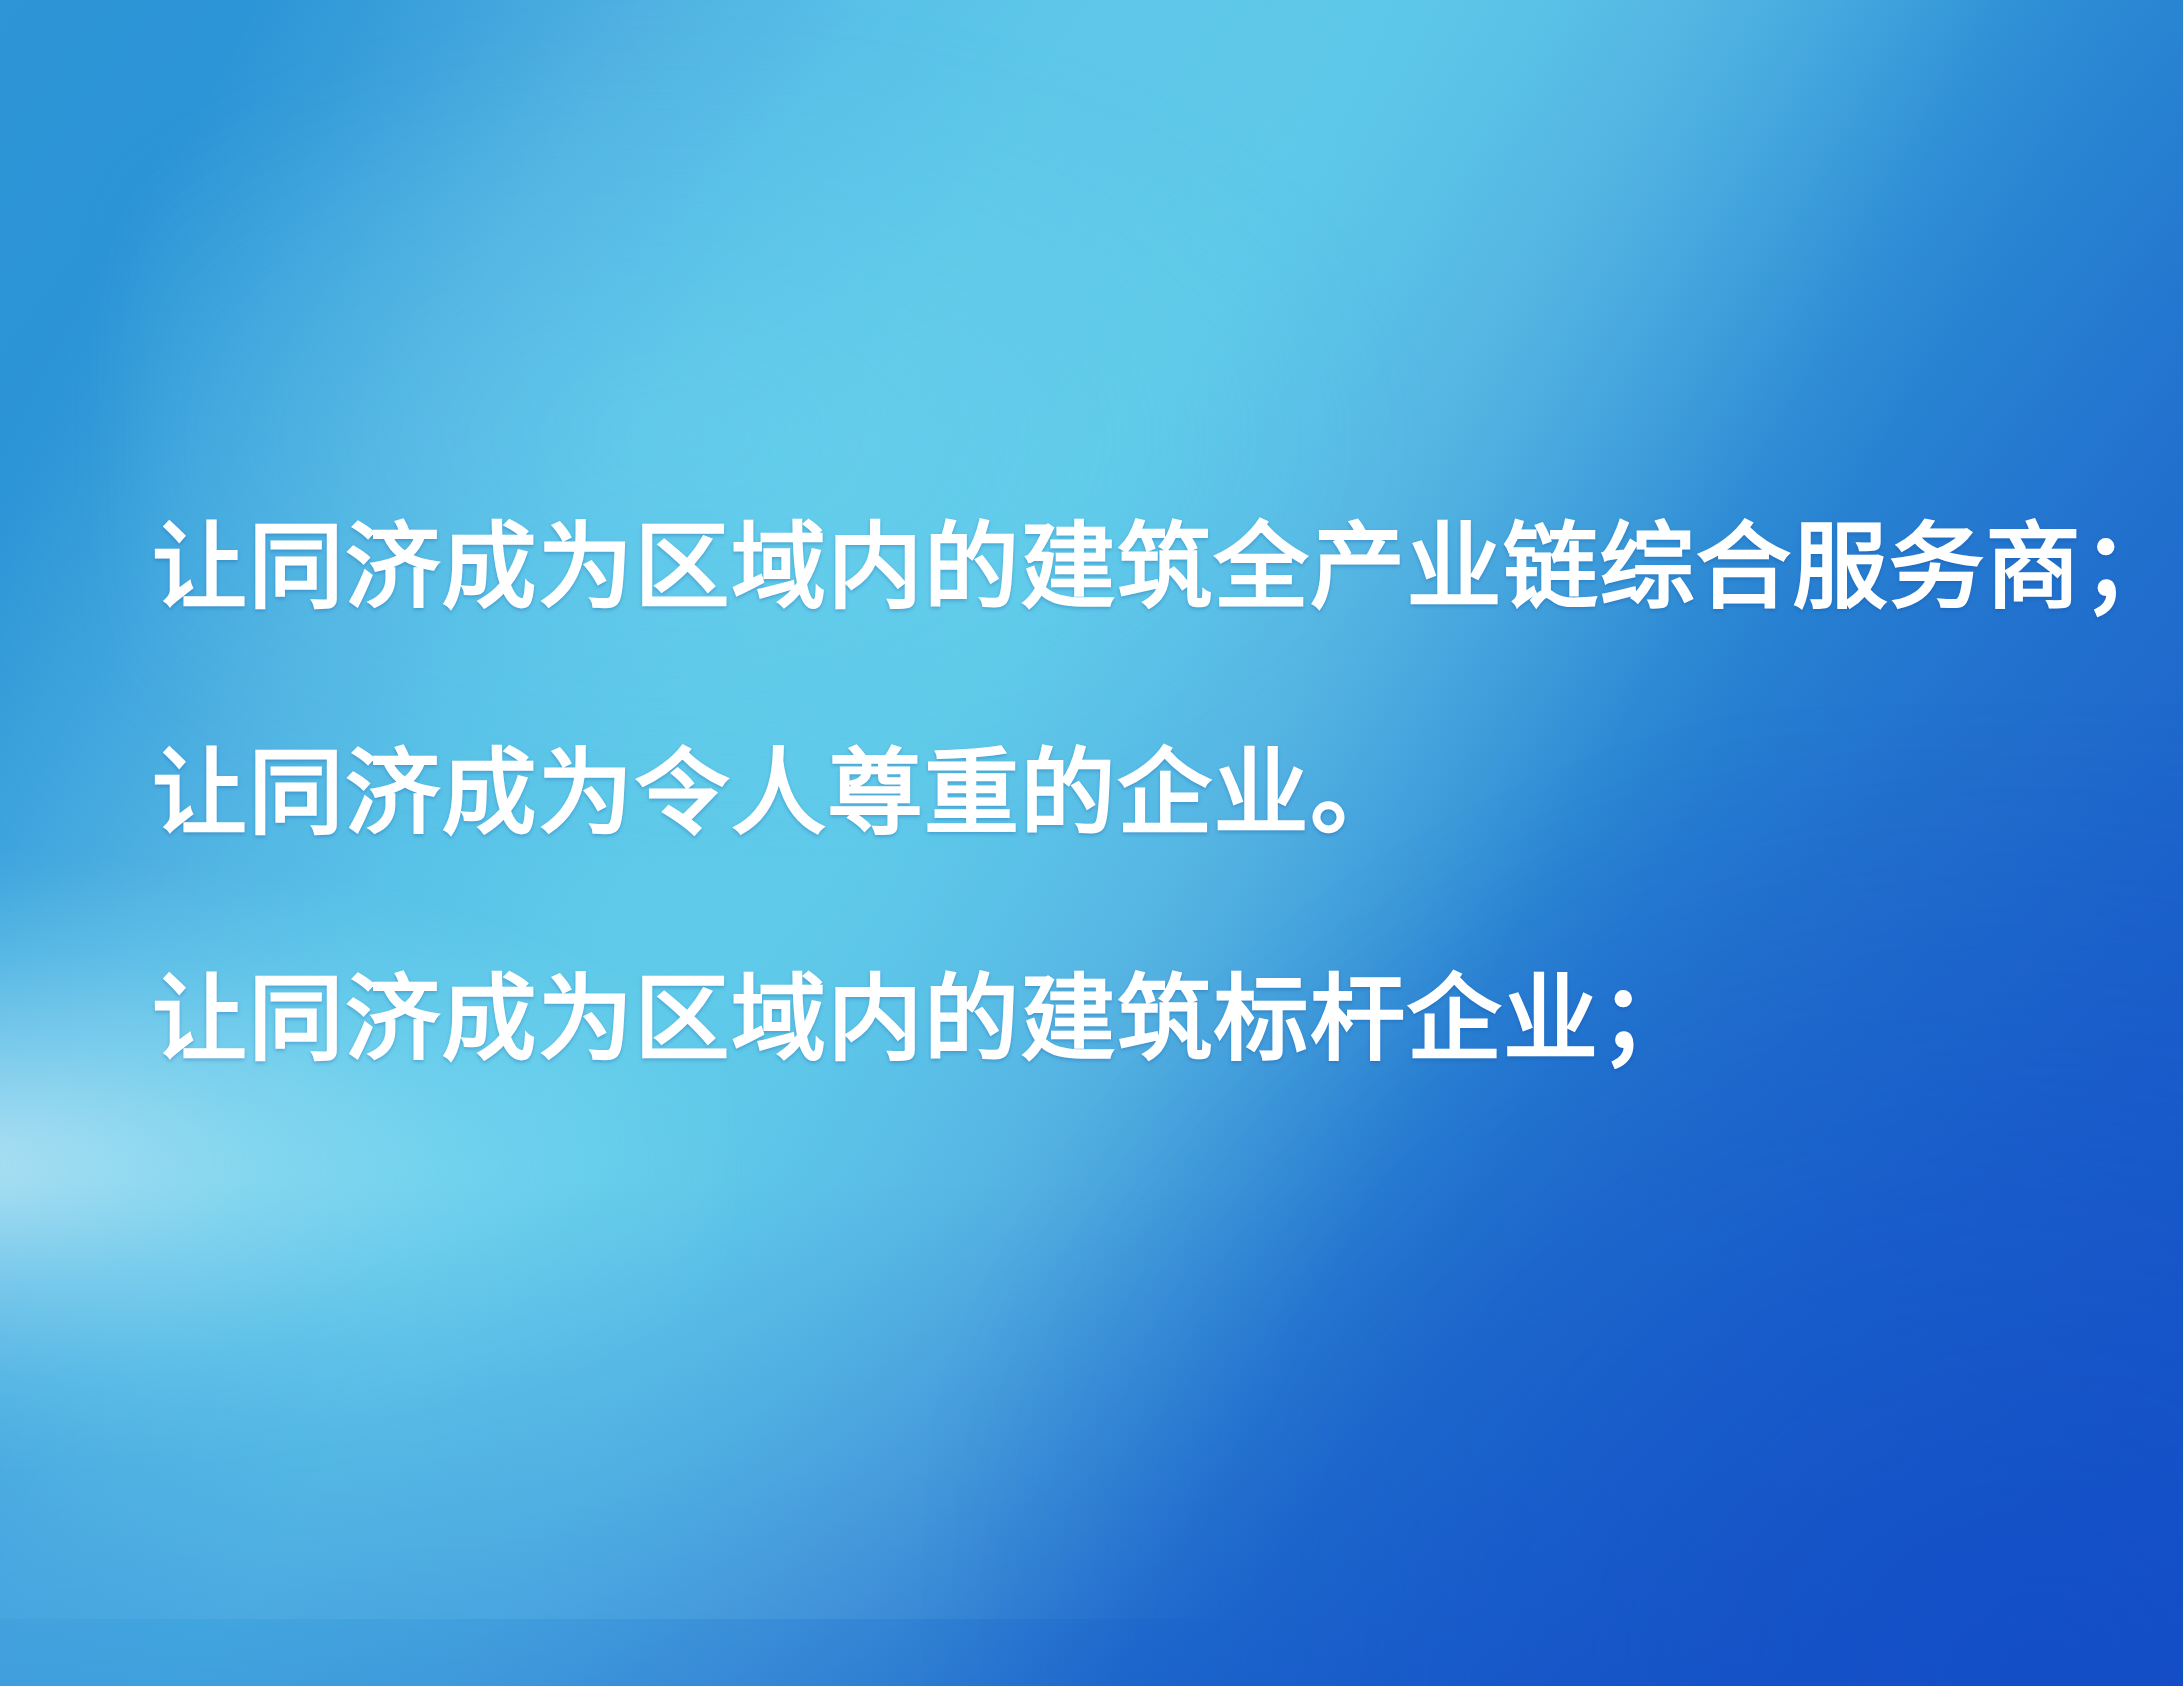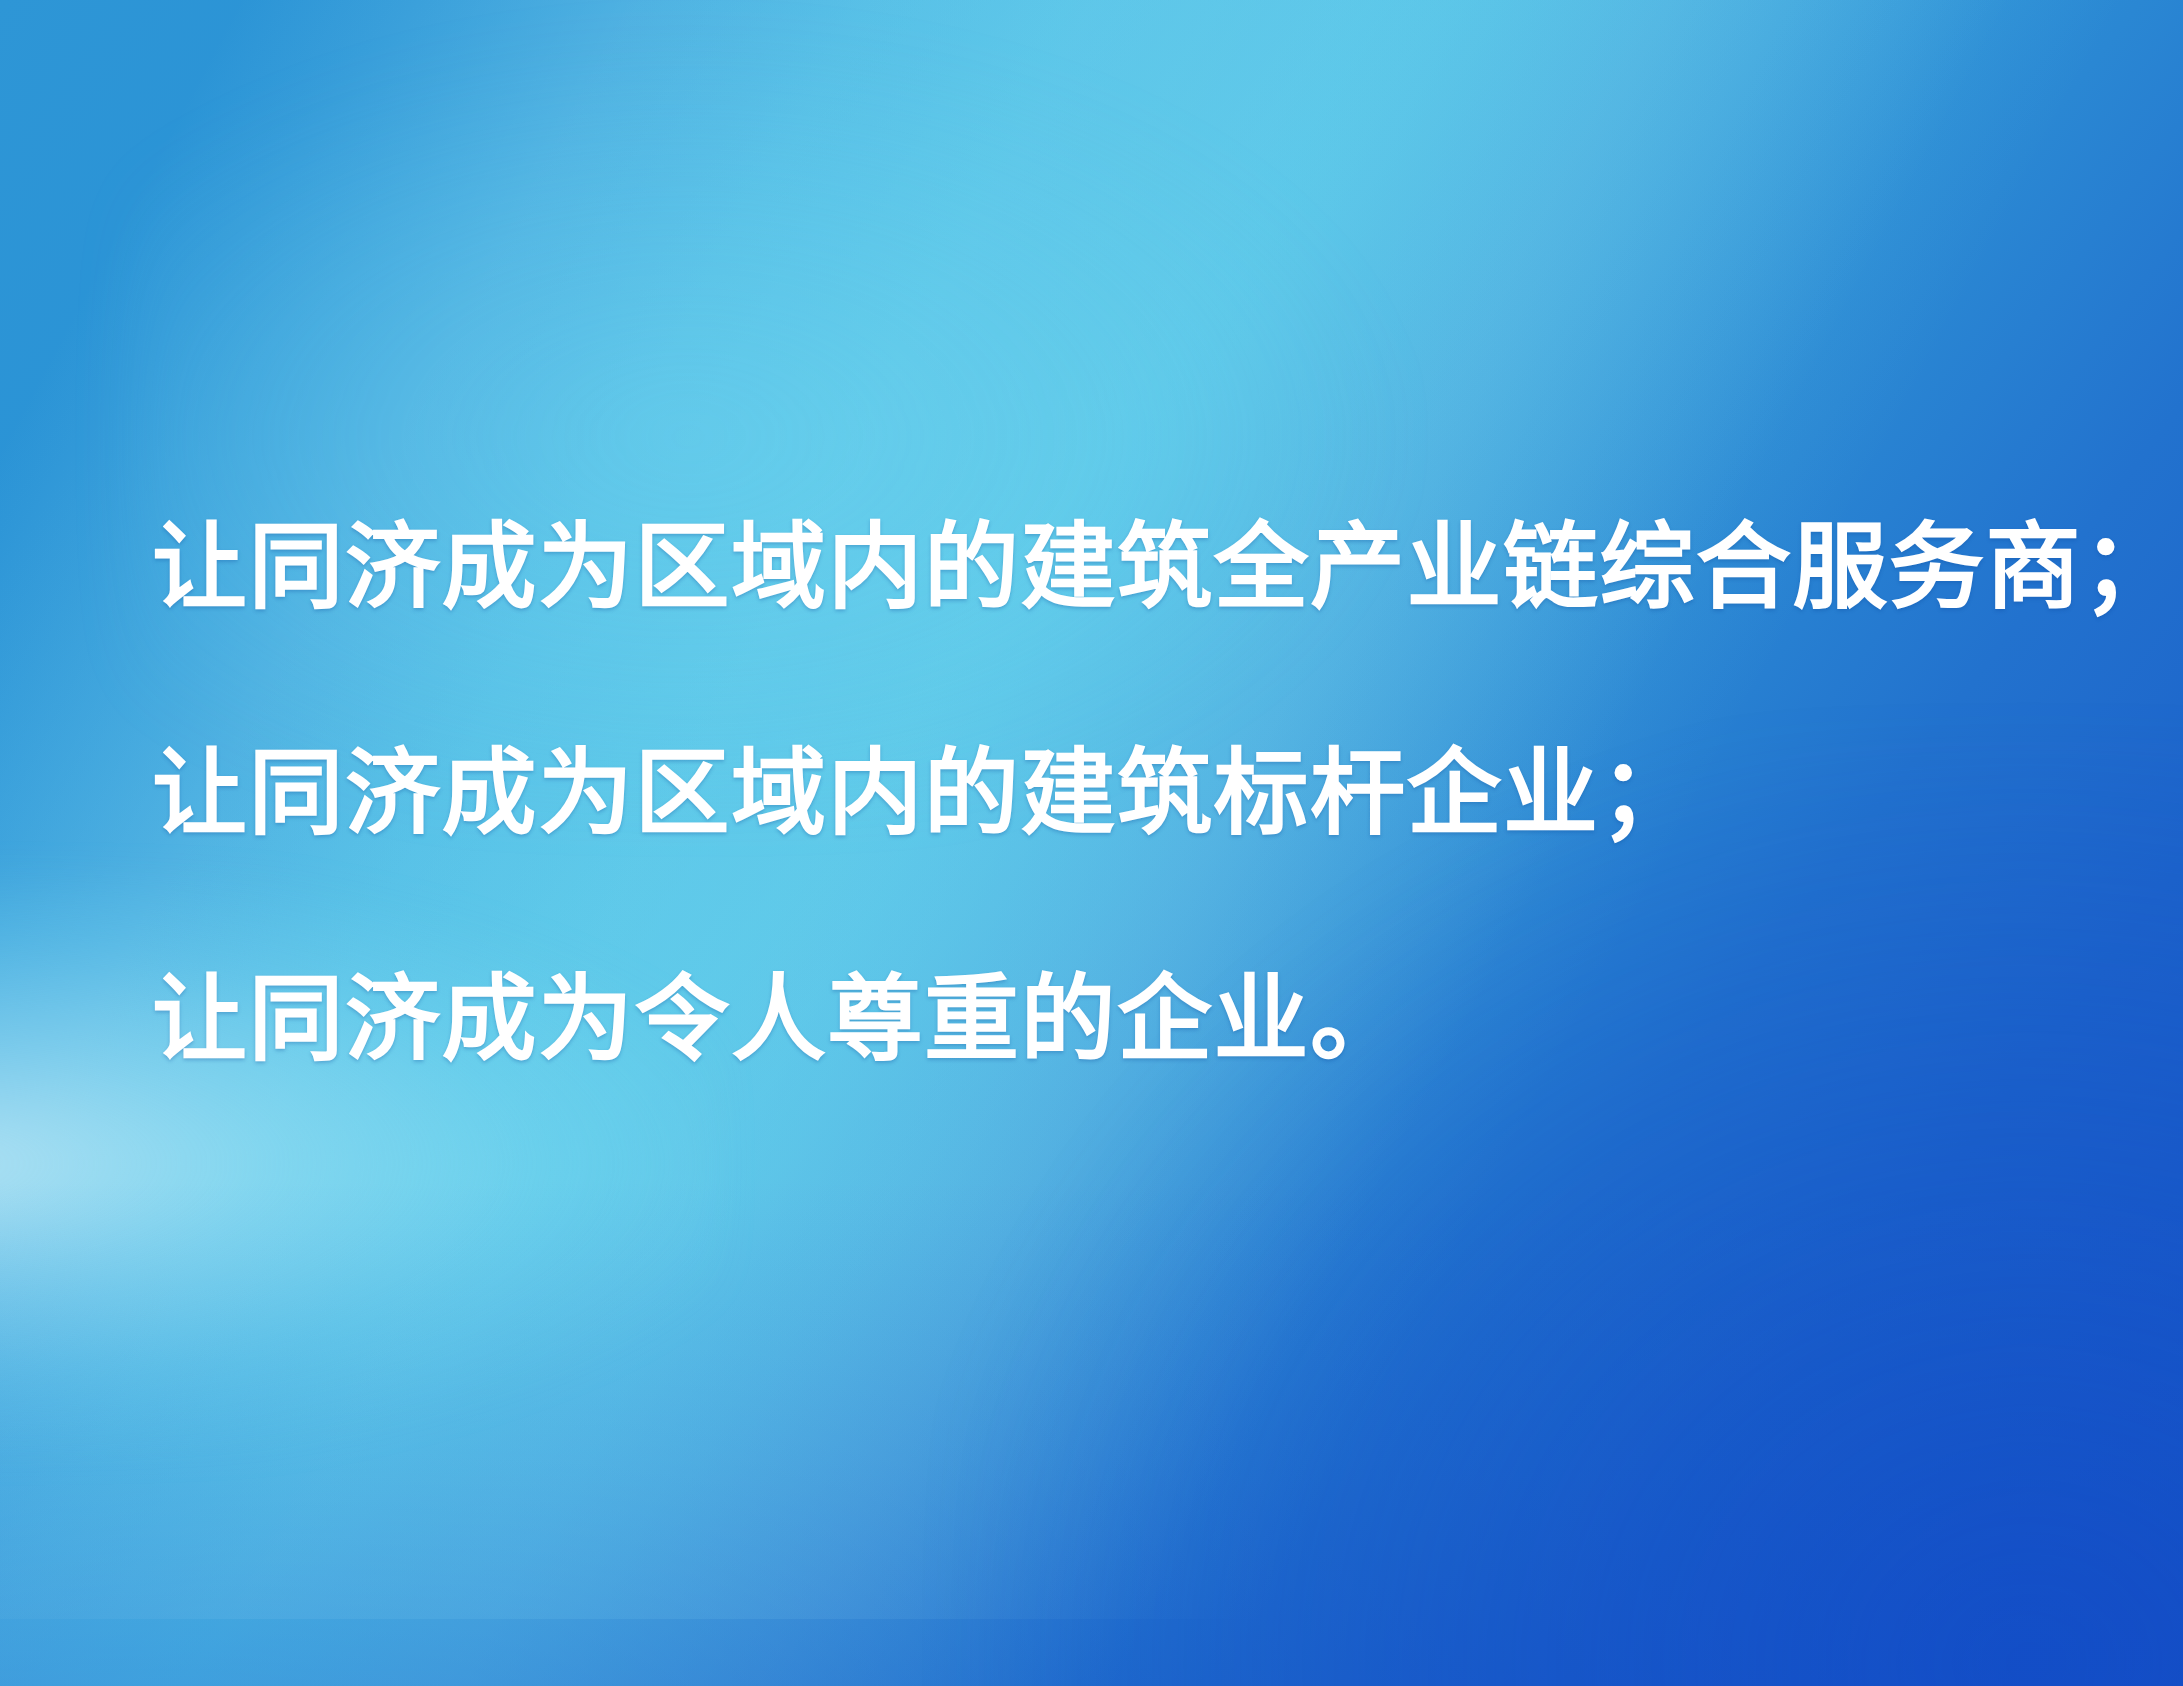--- a/index.html
+++ b/index.html
@@ -173,18 +173,18 @@
   <div class="bg-base"></div>
   <div class="bg-band"></div>
   <div class="bg-band2"></div>
   <div class="bg-glow-mid"></div>
   <div class="bg-glow-left"></div>
   <div class="bg-deep-corner"></div>
   <div class="bg-bottom"></div>
 
   <div class="text-block">
     <div class="text-line">让同济成为区域内的建筑全产业链综合服务商；</div>
+    <div class="text-line">让同济成为令人尊重的企业。</div>
     <div class="text-line">让同济成为区域内的建筑标杆企业；</div>
-    <div class="text-line">让同济成为令人尊重的企业。</div>
   </div>
 
 </div>
 
 
 </body></html>

